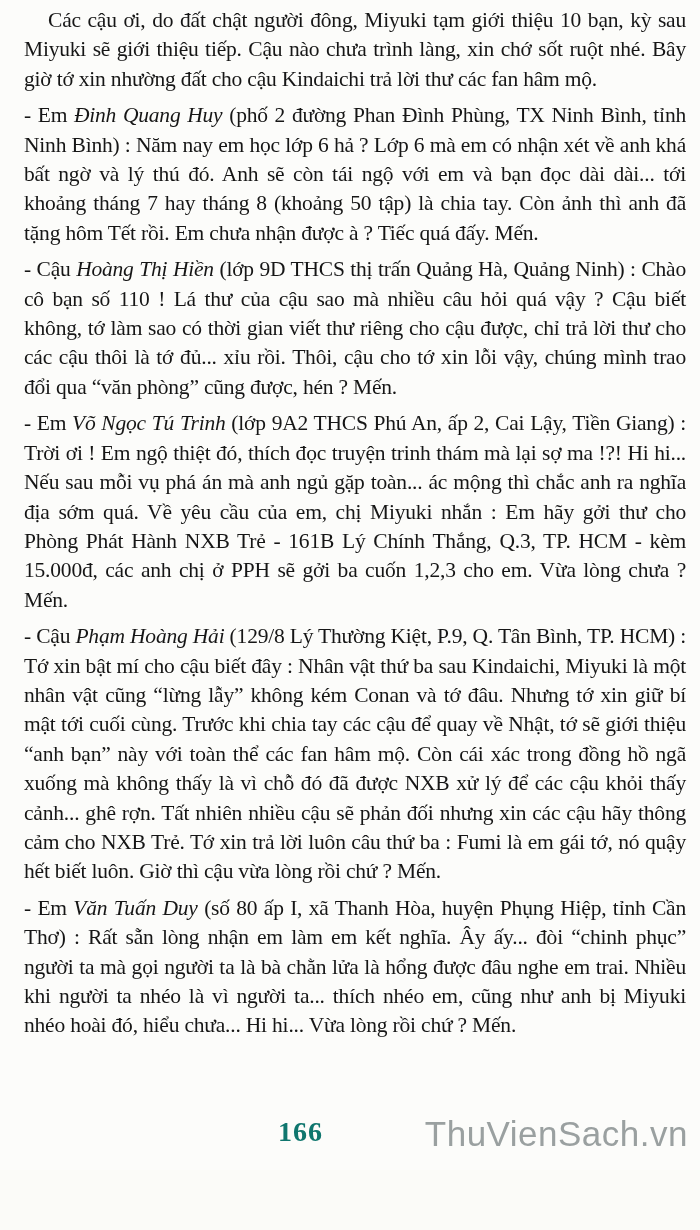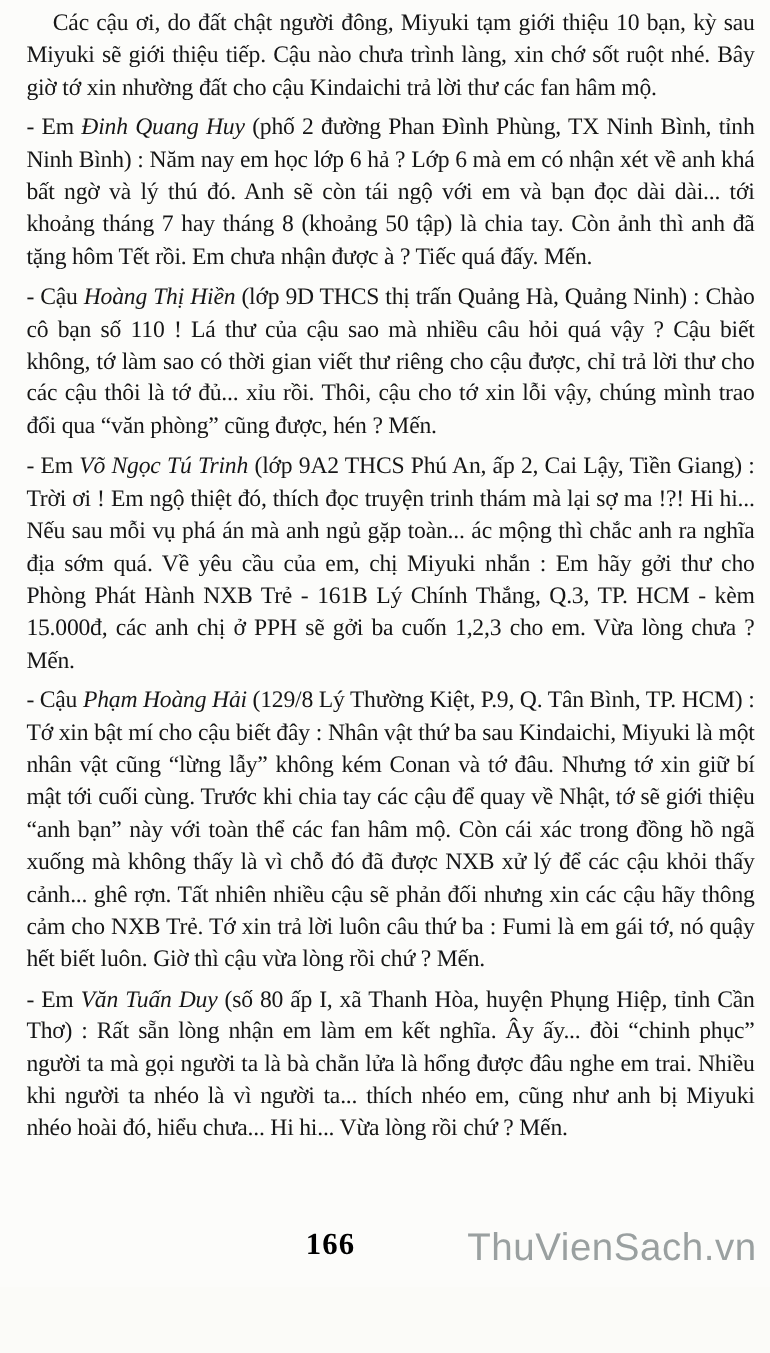--- a/index.html
+++ b/index.html
@@ -47,21 +47,21 @@
     bottom: 0;
     height: 62px;
   }
   .page-number {
     position: absolute;
     left: 278px;
     top: 8px;
     font-family: "Liberation Serif", serif;
     font-weight: bold;
     font-size: 28px;
-    color: #000000;
+    color: #0f766e;
     letter-spacing: 1px;
   }
   .watermark {
     position: absolute;
     right: 12px;
     top: 6px;
     font-family: Liberation Sans, sans-serif;
     font-weight: normal;
     font-size: 35px;
     color: #9aa0a0;

